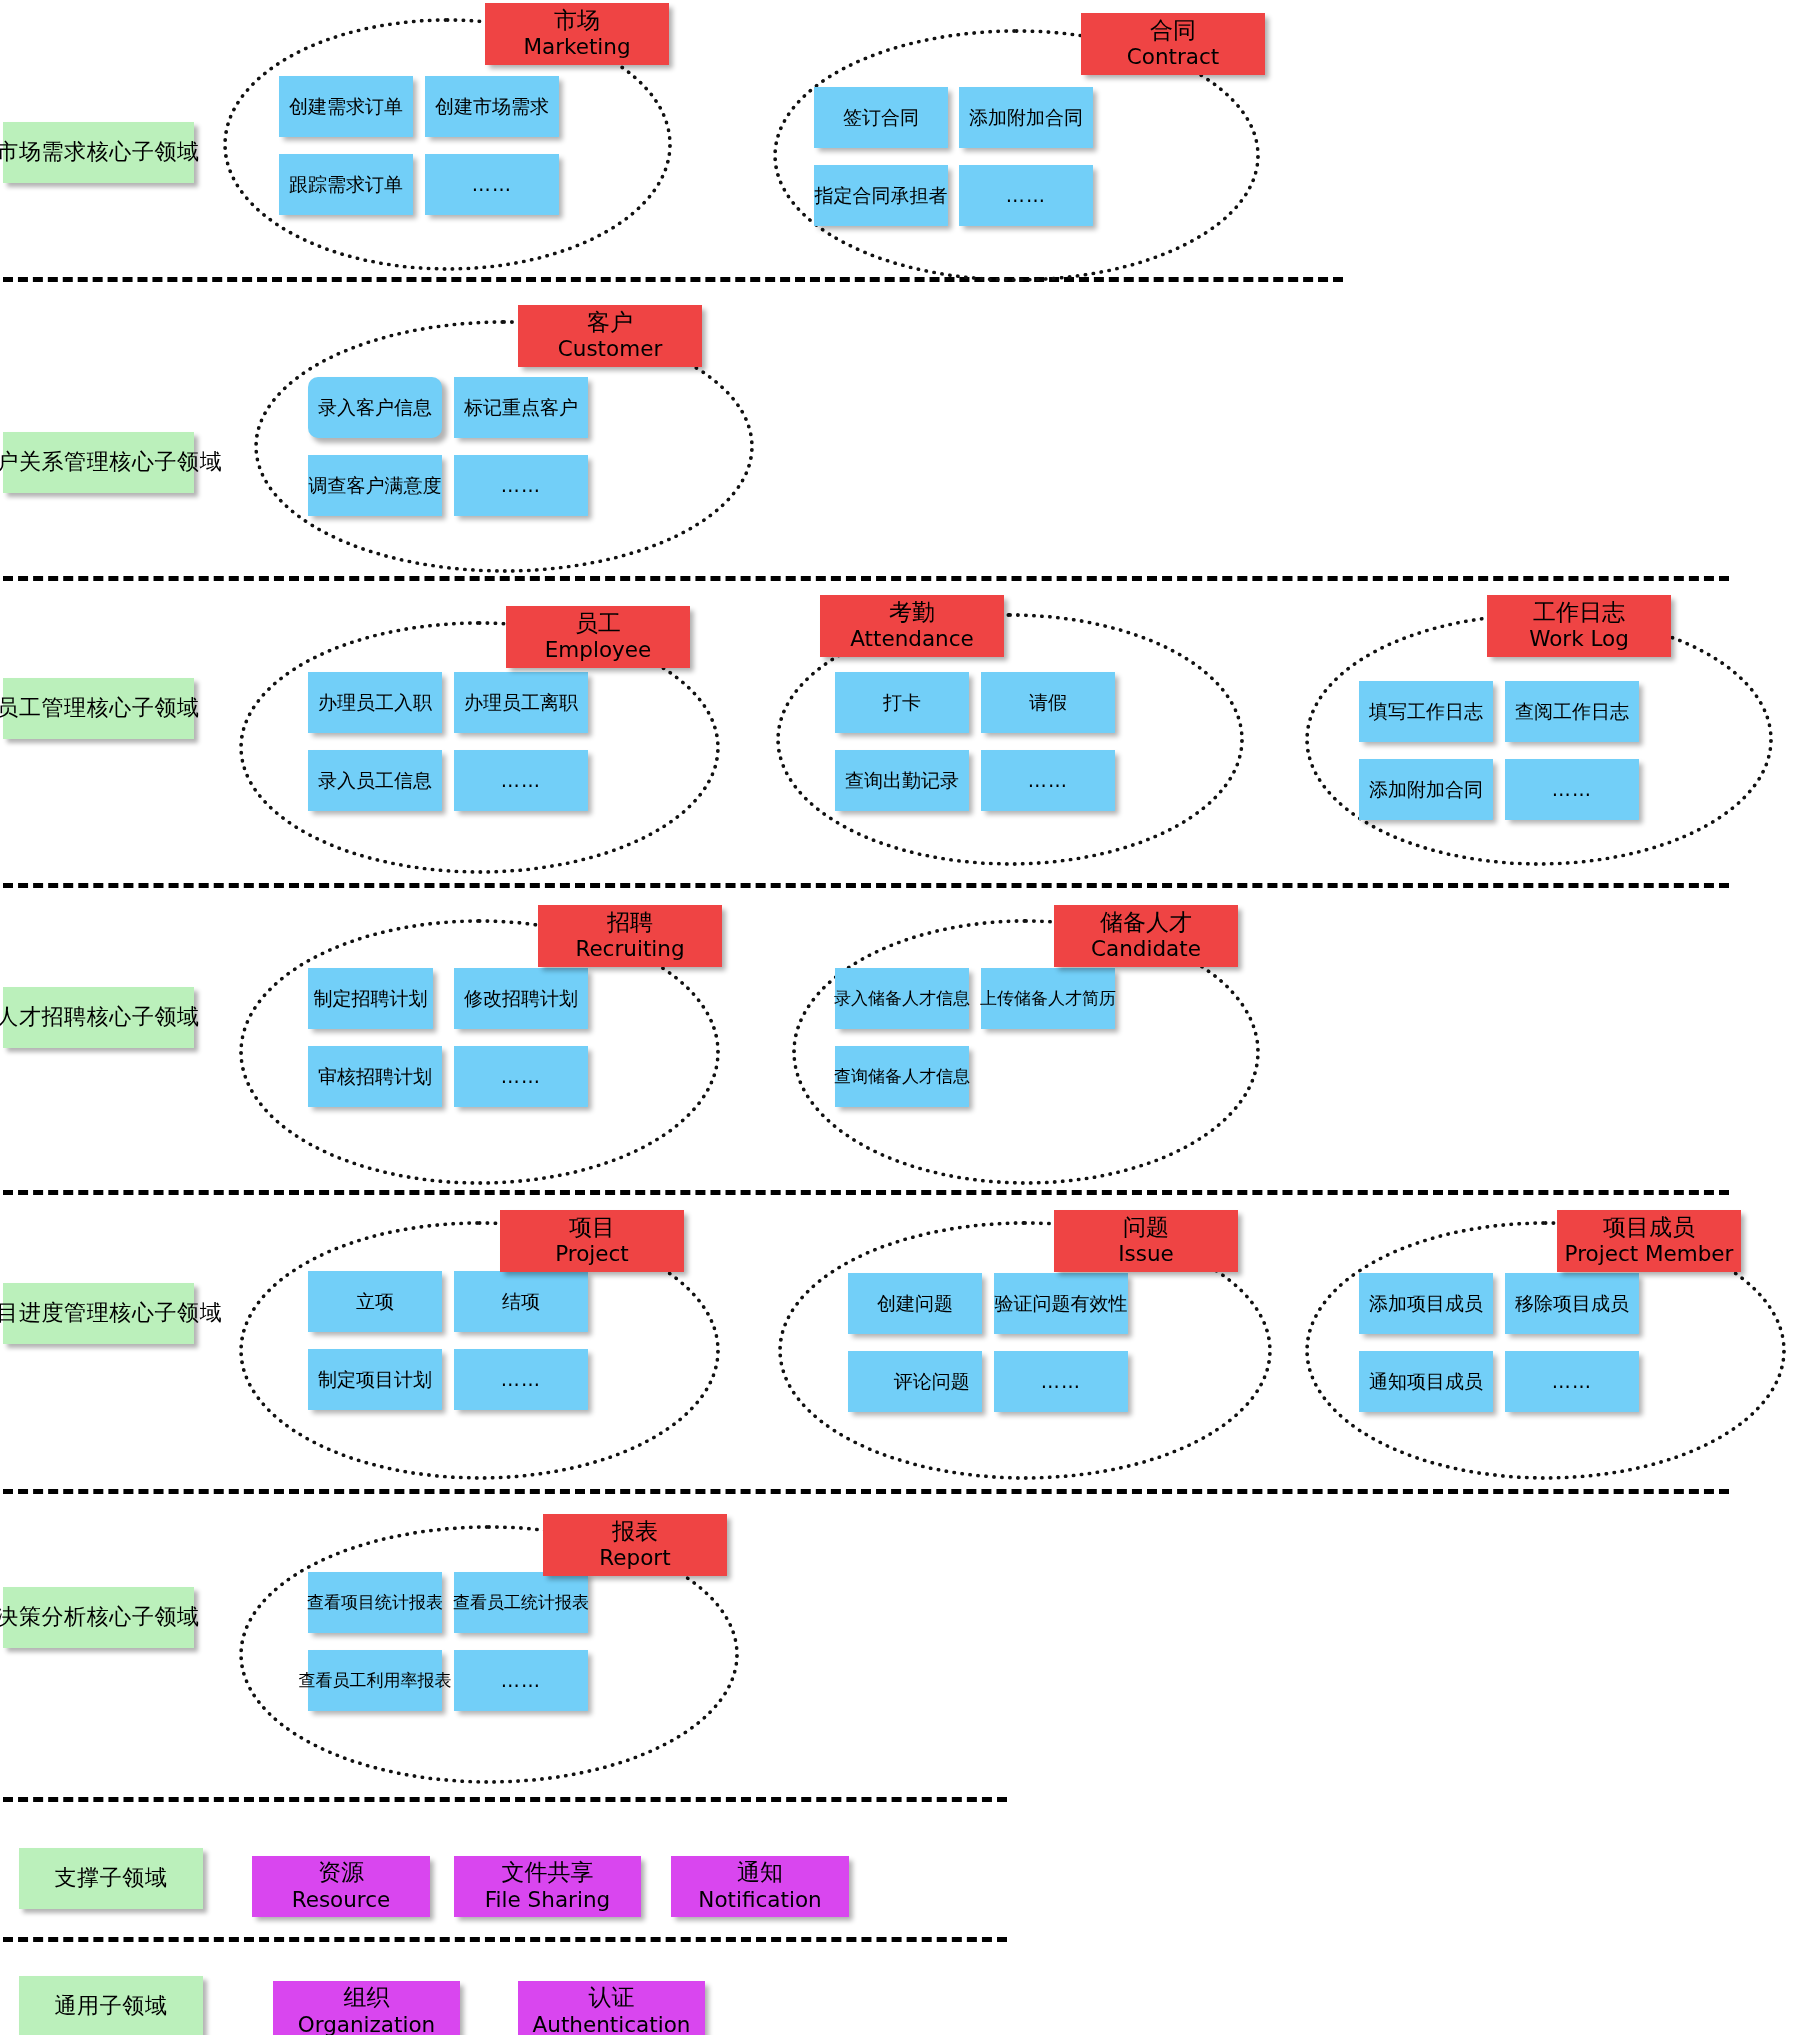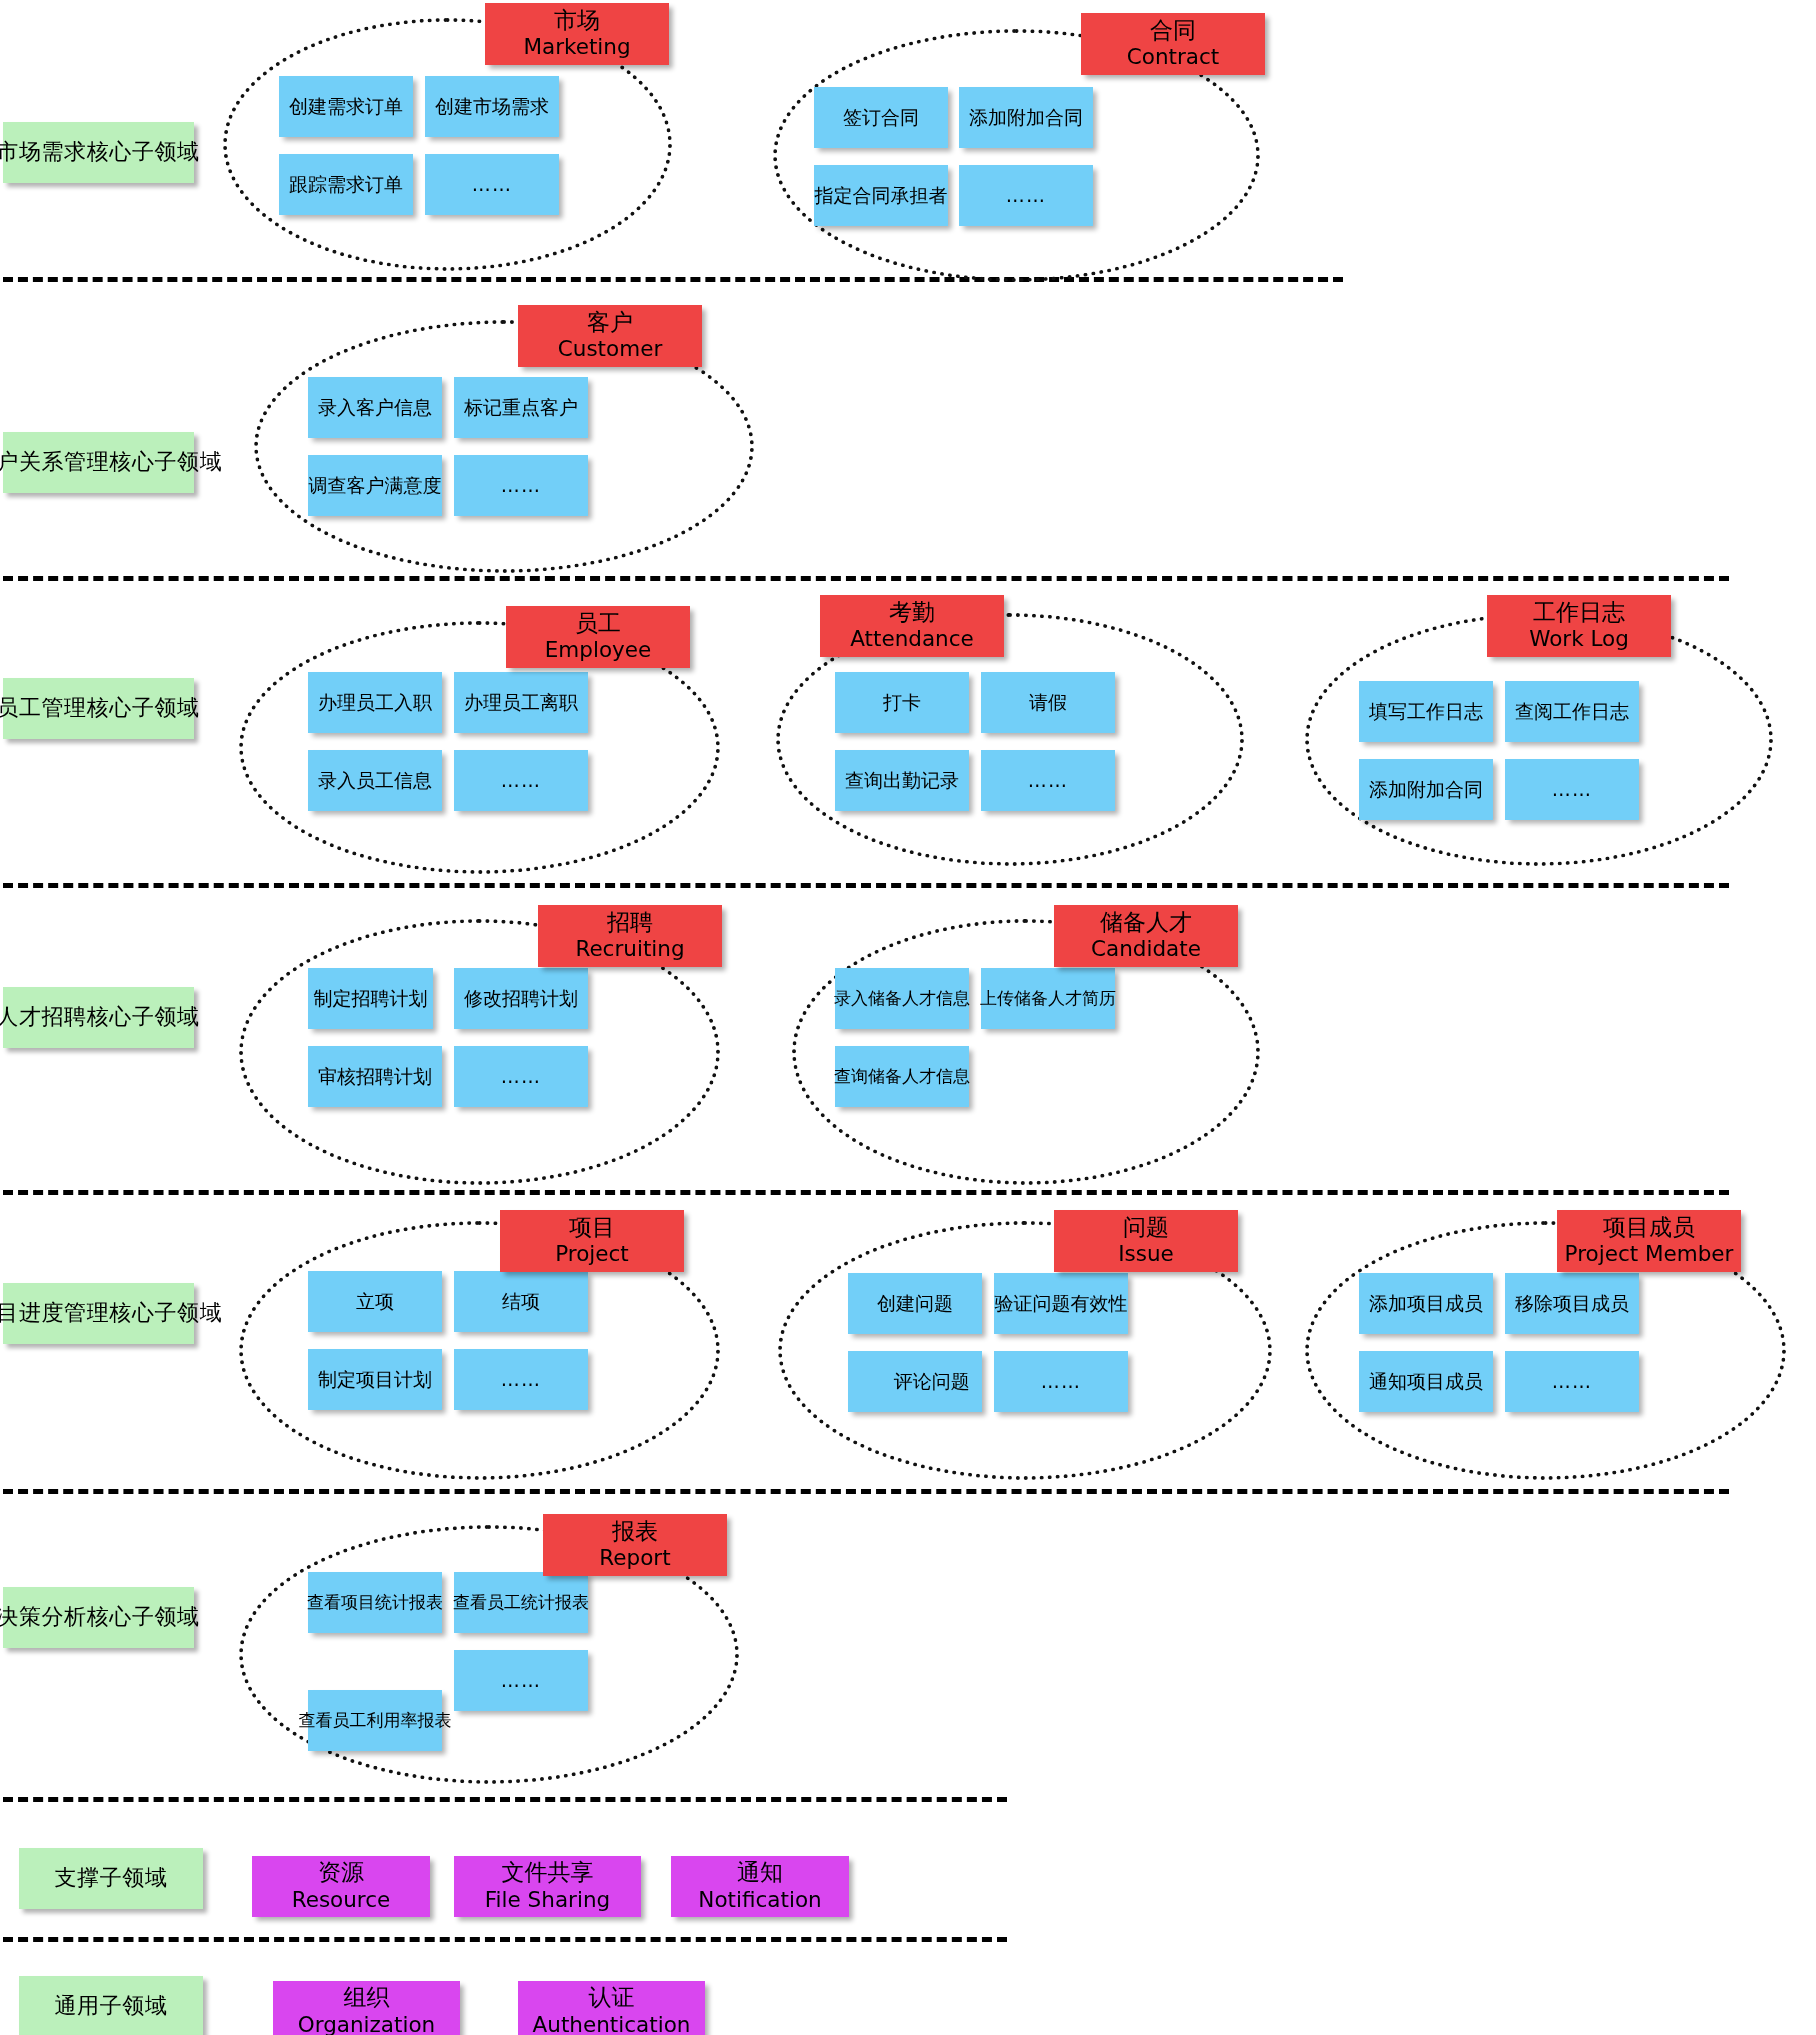--- a/index.html
+++ b/index.html
@@ -112,21 +112,21 @@
     <div class="card dots" style="left: 959px; top: 165px; width: 134px; height: 61px;">……</div>
     <div class="green-label" style="left: 2.5px; top: 432px; width: 191px; height: 61px;">
       <span>客户关系管理</span>
       <span>核心子领域</span>
     </div>
     <div class="ellipse" style="left: 254px; top: 320px; width: 500px; height: 253px;"></div>
     <div class="ctx-head" style="left: 518px; top: 305px; width: 184px; height: 62px;">
       <div class="cn">客户</div>
       <div class="en">Customer</div>
     </div>
-    <div class="card" style="left: 308px; top: 377px; width: 134px; height: 61px;">录入客户信息</div>
+    <div class="card" style="left: 308px; top: 377px; width: 134px; height: 61px; border-radius: 10px;">录入客户信息</div>
     <div class="card" style="left: 454px; top: 377px; width: 134px; height: 61px;">标记重点客户</div>
     <div class="card" style="left: 308px; top: 455px; width: 134px; height: 61px;">调查客户满意度</div>
     <div class="card dots" style="left: 454px; top: 455px; width: 134px; height: 61px;">……</div>
     <div class="green-label" style="left: 2.5px; top: 678px; width: 191px; height: 61px;">
       <span>员工管理</span>
       <span>核心子领域</span>
     </div>
     <div class="ellipse" style="left: 239px; top: 621px; width: 481px; height: 253px;"></div>
     <div class="ctx-head" style="left: 506px; top: 606px; width: 184px; height: 62px;">
       <div class="cn">员工</div>
@@ -210,21 +210,21 @@
       <span>决策分析</span>
       <span>核心子领域</span>
     </div>
     <div class="ellipse" style="left: 239px; top: 1525px; width: 500px; height: 259px;"></div>
     <div class="ctx-head" style="left: 543px; top: 1514px; width: 184px; height: 62px;">
       <div class="cn">报表</div>
       <div class="en">Report</div>
     </div>
     <div class="card small" style="left: 308px; top: 1572px; width: 134px; height: 61px;">查看项目统计报表</div>
     <div class="card small" style="left: 454px; top: 1572px; width: 134px; height: 61px;">查看员工统计报表</div>
-    <div class="card small" style="left: 308px; top: 1650px; width: 134px; height: 61px; margin-top: 40px;">查看员工利用率报表</div>
+    <div class="card small" style="left: 308px; top: 1650px; width: 134px; height: 61px;">查看员工利用率报表</div>
     <div class="card dots" style="left: 454px; top: 1650px; width: 134px; height: 61px;">……</div>
     <div class="green-label" style="left: 19px; top: 1848px; width: 184px; height: 61px; font-size: 22px;">
       <span>支撑子领域</span>
     </div>
     <div class="chip" style="left: 252px; top: 1856px; width: 178px; height: 61px;">
       <div class="cn">资源</div>
       <div class="en">Resource</div>
     </div>
     <div class="chip" style="left: 454px; top: 1856px; width: 187px; height: 61px;">
       <div class="cn">文件共享</div>

